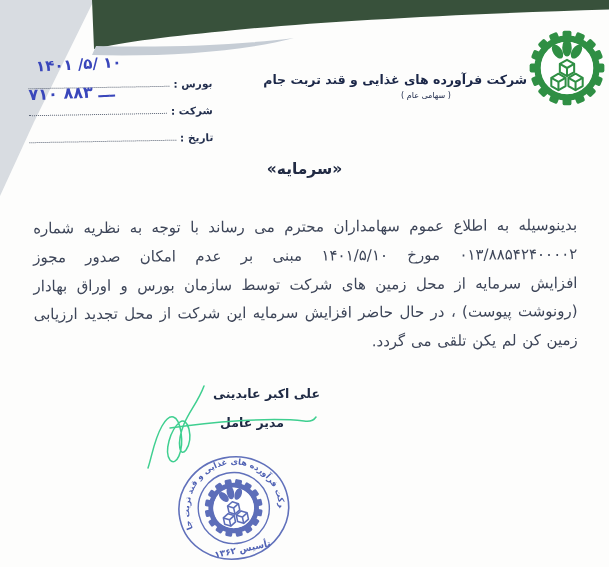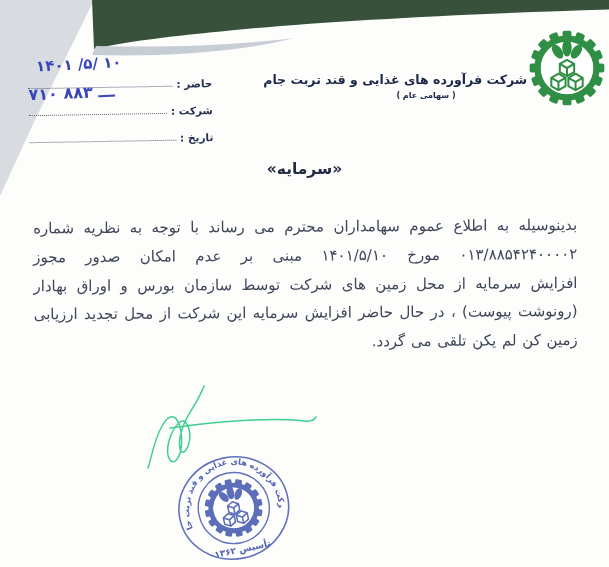--- a/index.html
+++ b/index.html
@@ -17,21 +17,21 @@
   .corner-svg{position:absolute;left:0;top:0;}
   .band-svg{position:absolute;left:0;top:0;}
 
   
   .logo-box{position:absolute;left:529px;top:28px;width:76px;height:80px;color:#2f8f44;}
   .brand-text{
     position:absolute;left:325px;top:72px;width:202px;
     direction:rtl;text-align:center;color:#1b2748;
   }
   .brand-name{font-size:12.5px;font-weight:bold;white-space:nowrap;letter-spacing:0;}
-  .brand-type{font-size:8px;font-weight:bold;margin-top:4px;}
+  .brand-type{font-size:8px;font-weight:normal;margin-top:4px;}
 
   
   .fields{
     position:absolute;left:26px;top:62px;width:188px;
     transform:rotate(-1deg);transform-origin:right top;
   }
   .field-row{display:flex;direction:rtl;align-items:flex-end;height:27px;}
   .field-label{font-size:10.5px;font-weight:bold;color:#24304f;white-space:nowrap;padding-right:2px;}
   .field-leader{flex:1;border-bottom:1.6px dotted #5a6374;margin:0 4px 3px 2px;height:1px;}
   .hand{position:absolute;direction:ltr;color:#3946bb;font-weight:bold;white-space:nowrap;}
@@ -128,21 +128,21 @@
     </svg>
   </div>
 
   <div class="brand-text">
     <div class="brand-name">شرکت فرآورده های غذایی و قند تربت جام</div>
     <div class="brand-type">( سهامی عام )</div>
   </div>
 
   <div class="fields">
     <div class="field-row">
-      <span class="field-label">حاضر :</span>
+      <span class="field-label">بورس :</span>
       <span class="field-leader"></span>
     </div>
     <div class="field-row">
       <span class="field-label">شرکت :</span>
       <span class="field-leader"></span>
     </div>
     <div class="field-row">
       <span class="field-label">تاریخ :</span>
       <span class="field-leader"></span>
     </div>
@@ -153,20 +153,24 @@
   <div class="notice-title">«سرمایه»</div>
 
   <div class="body-par">
     <div class="body-line">بدینوسیله به اطلاع عموم سهامداران محترم می رساند با توجه به نظریه شماره</div>
     <div class="body-line">۰۱۳/۸۸۵۴۲۴۰۰۰۰۲ مورخ ۱۴۰۱/۵/۱۰ مبنی بر عدم امکان صدور مجوز</div>
     <div class="body-line">افزایش سرمایه از محل زمین های شرکت توسط سازمان بورس و اوراق بهادار</div>
     <div class="body-line">(رونوشت پیوست) ، در حال حاضر افزایش سرمایه این شرکت از محل تجدید ارزیابی</div>
     <div class="body-line last">زمین کن لم یکن تلقی می گردد.</div>
   </div>
 
+  <div class="sig-text">
+    <div class="sig-name">علی اکبر عابدینی</div>
+    <div class="sig-role">مدیر عامل</div>
+  </div>
 
   <svg class="sig-svg" width="200" height="102" viewBox="0 0 200 102">
     <g fill="none" stroke="#3fcf90" stroke-width="1.5" stroke-linecap="round">
       <path d="M 64,6 C 58,22 50,30 44,44 C 36,64 40,78 46,70 C 54,58 48,36 40,42
                C 30,50 24,72 30,80 C 36,87 44,72 41,52 C 38,34 30,32 22,46
                C 14,60 12,76 8,88"></path>
       <path d="M 30,48 C 70,42 130,37 164,41 C 170,42 174,40 176,37"></path>
     </g>
   </svg>
 

